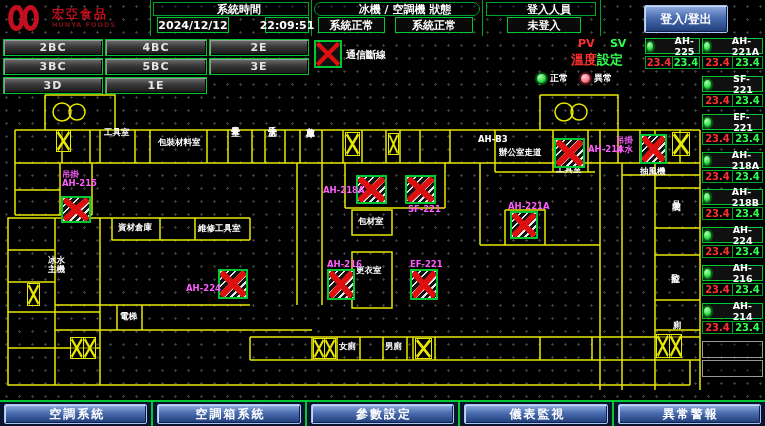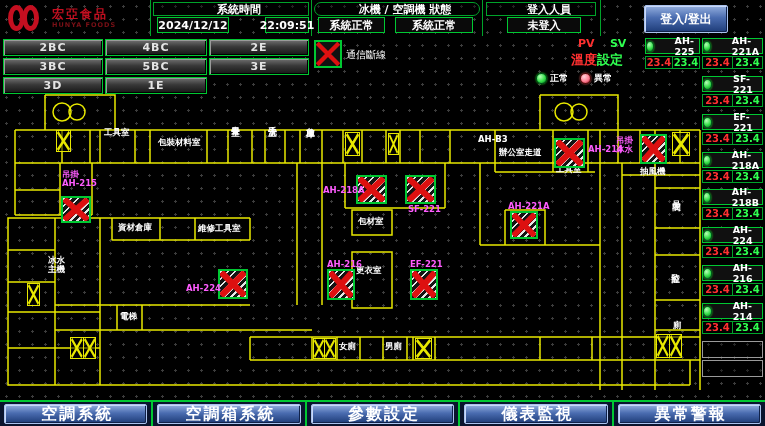--- a/index.html
+++ b/index.html
@@ -33,21 +33,21 @@
     cursor:pointer;
   }
   
   #floor-grid{left:3px;top:39px;width:308px;display:grid;grid-template-columns:100px 102px 100px;gap:2px;}
   .fbtn{height:15px;border:1px solid #00c832;background:linear-gradient(#707070,#383838 45%,#161616);
     color:#e4e4e4;font-size:11px;font-weight:bold;letter-spacing:1px;
     display:flex;align-items:center;justify-content:center;
     box-shadow:inset 1px 1px 0 #9a9a9a, inset -1px -1px 0 #000;cursor:pointer;}
   
   .comm-box{left:314px;top:40px;width:28px;height:28px;border:2px solid #00c832;background:#111;box-sizing:border-box;}
-  .comm-label{left:346px;top:48px;color:#fff;font-size:10px;font-weight:normal;}
+  .comm-label{left:346px;top:48px;color:#fff;font-size:10px;font-weight:bold;}
   
   .pv{color:#ff3030;} .sv{color:#2fff50;}
   .mon-pvsv{left:578px;top:37px;font-size:11px;font-weight:bold;letter-spacing:0;}
   .mon-temp{left:571px;top:51px;font-size:13px;font-weight:bold;}
   .legend{display:flex;align-items:center;gap:3px;color:#fff;font-size:9px;font-weight:bold;}
   .led{width:9px;height:9px;border-radius:50%;border:1px solid #062;
     background:radial-gradient(circle at 35% 30%,#b6ffb6,#36e04a 55%,#0a7a1a);box-shadow:0 0 2px #2f2;}
   .led.red{border-color:#611;background:radial-gradient(circle at 35% 30%,#ffd0d8,#ff7d92 55%,#a01830);box-shadow:0 0 2px #f66;}
   
   .unit-name{border:1px solid #00c832;background:#101010;color:#fff;font-size:9.5px;font-weight:bold;
@@ -66,21 +66,21 @@
   .unit-marker svg{position:absolute;left:0;top:0;width:100%;height:100%;}
   .stair{position:absolute;border:1.5px solid #e8e800;box-sizing:border-box;display:flex;background:rgba(0,0,0,.5);}
   .stair .cell{flex:1;position:relative;}
   .stair .cell + .cell{border-left:1.5px solid #e8e800;}
   .stair svg{position:absolute;left:0;top:0;width:100%;height:100%;}
   
   #bottom-nav{left:0;top:400px;width:765px;height:26px;background:#0a142e;border-top:2px solid #00c832;
     display:flex;box-sizing:border-box;}
   .nav-cell{flex:1;padding:2px 4px;box-sizing:border-box;}
   .nav-cell + .nav-cell{border-left:2px solid #00c832;}
-  .nav-btn{width:100%;height:100%;font-size:16px;letter-spacing:2px;padding-left:9px;}
+  .nav-btn{width:100%;height:100%;font-size:12px;letter-spacing:2px;padding-left:9px;}
 </style>
 </head>
 <body>
 
 <div class="stage">
 
   <div class="abs" id="map" style="left:0;top:0;width:765px;height:426px;">
     <svg class="abs" style="left:0;top:0;" width="765" height="426" viewBox="0 0 765 426">
       <g stroke="#e8e800" stroke-width="1.5" fill="none">
         <path d="M45,95 L115,95 L115,130 M45,95 L45,130 M540,95 L618,95 L618,130 M540,95 L540,130

